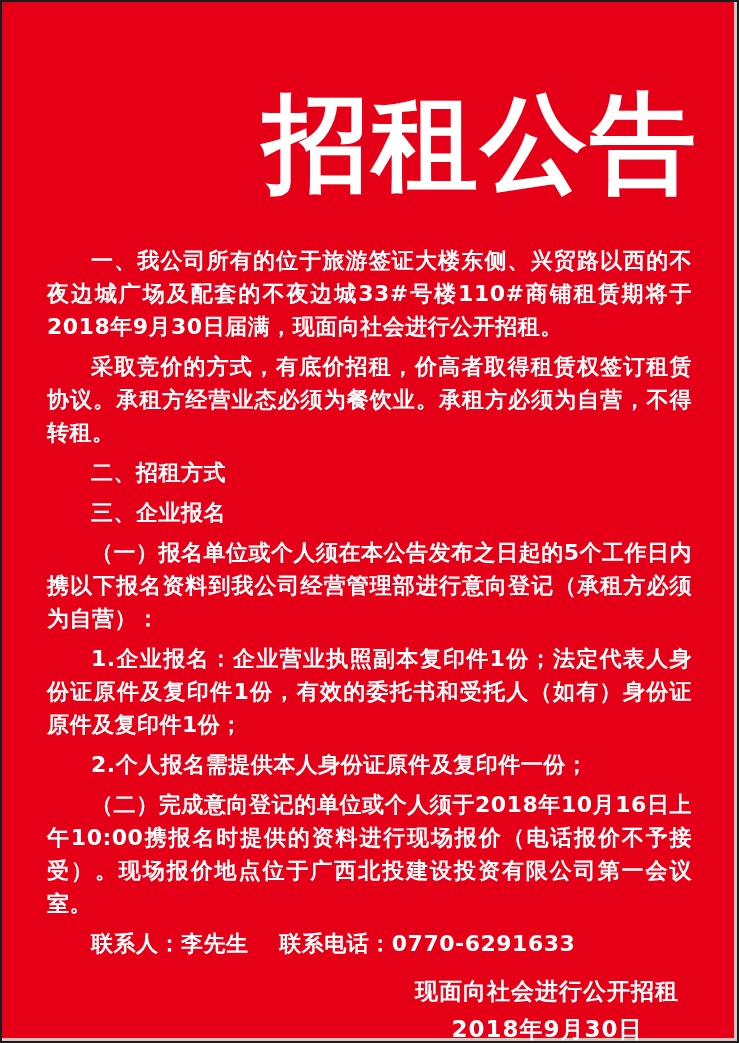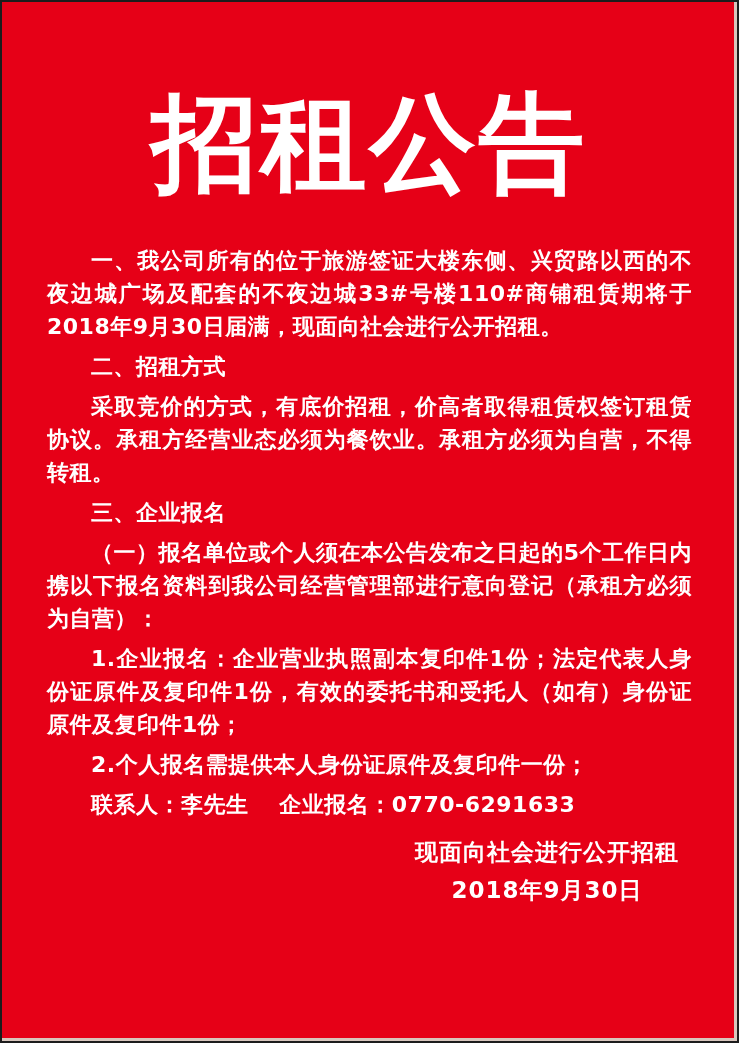--- a/index.html
+++ b/index.html
@@ -16,21 +16,21 @@
     border: 2px solid #1c1c1c;
     box-shadow: inset -3px -3px 0 #d8c6bd;
     padding: 0 38px;
     overflow: hidden;
     color: #ffffff;
     font-family: "DejaVu Sans", "Liberation Sans", sans-serif;
     font-weight: bold;
   }
   .title {
     margin: 72px 0 32px 0;
-    text-align: center;
+    text-align: right;
     font-family: "DejaVu Serif", "Liberation Serif", serif;
     font-size: 106px;
     line-height: 1.3;
     font-weight: 900;
     letter-spacing: 3px;
     white-space: nowrap;
   }
   .body-text p {
     margin: 7px;
     font-size: 22px;
@@ -62,29 +62,30 @@
 </style>
 </head>
 <body>
 
 <div class="poster">
 
   <h1 class="title">招租公告</h1>
 
   <div class="body-text">
     <p>一、我公司所有的位于旅游签证大楼东侧、兴贸路以西的不夜边城广场及配套的不夜边城33#号楼110#商铺租赁期将于2018年9月30日届满，现面向社会进行公开招租。</p>
+    <p>采取竞价的方式，有底价招租，价高者取得租赁权签订租赁协议。承租方经营业态必须为餐饮业。承租方必须为自营，不得转租。</p>
     <p>二、招租方式</p>
-    <p>采取竞价的方式，有底价招租，价高者取得租赁权签订租赁协议。承租方经营业态必须为餐饮业。承租方必须为自营，不得转租。</p>
     <p>三、企业报名</p>
     <p>（一）报名单位或个人须在本公告发布之日起的5个工作日内携以下报名资料到我公司经营管理部进行意向登记（承租方必须为自营）：</p>
     <p>1.企业报名：企业营业执照副本复印件1份；法定代表人身份证原件及复印件1份，有效的委托书和受托人（如有）身份证原件及复印件1份；</p>
     <p>2.个人报名需提供本人身份证原件及复印件一份；</p>
+    <p>（二）完成意向登记的单位或个人须于2018年10月16日上午10:00携报名时提供的资料进行现场报价（电话报价不予接受）。现场报价地点位于广西北投建设投资有限公司第一会议室。</p>
 
     <p class="contact-line">
-      <span>联系人：</span><span>李先生</span><span class="gap"></span><span>企业报名：</span><span>0770-6291633</span>
+      <span>联系人：</span><span>李先生</span><span class="gap"></span><span>联系电话：</span><span>0770-6291633</span>
     </p>
   </div>
 
   <div class="signature">
     <div>现面向社会进行公开招租</div>
     <div>2018年9月30日</div>
   </div>
 
 </div>
 

